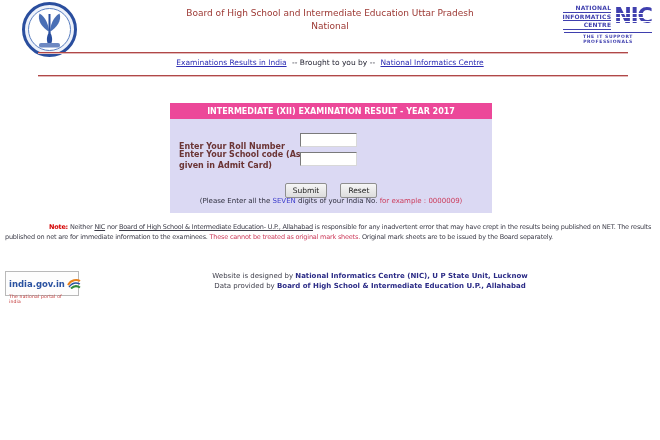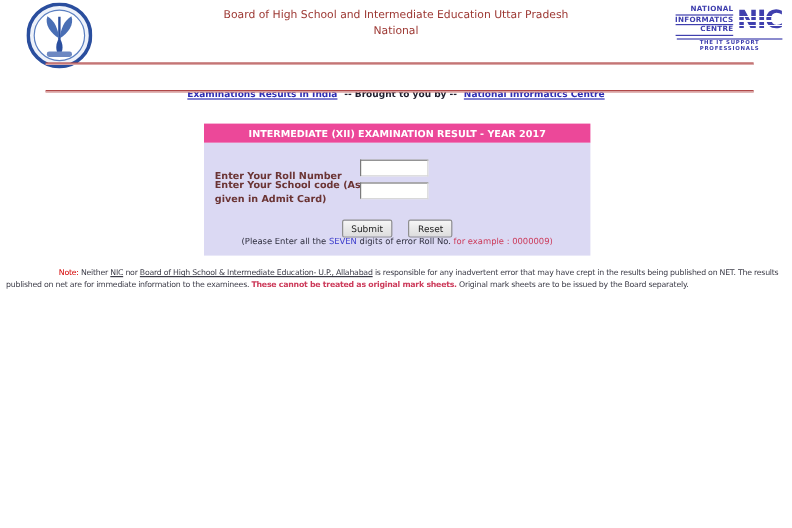--- a/index.html
+++ b/index.html
@@ -23,22 +23,22 @@
   .nic-stripes { position:absolute; left:0; right:0; top:4px; bottom:3px;
     background:repeating-linear-gradient(180deg, transparent 0 3px, #ffffff 3px 4px); pointer-events:none; }
   .nic-tagline { margin-top:2px; border-top:1px solid #3f3fae; padding-top:1px;
     font-size:4.5px; letter-spacing:0.6px; text-align:center; font-weight:bold; }
 
   .red-rule { position:absolute; left:38px; right:32px; height:2px;
     background:#b04848; border-bottom:1px solid #e3b9b9; }
   .rule-1 { top:52px; }
   .rule-2 { top:75px; }
 
-  .nav-line { position:absolute; left:0; right:0; top:74px; text-align:center;
-    font-size:7.5px; font-weight:bold; color:#1f1f2e; }
+  .nav-line { position:absolute; left:0; right:0; top:58px; text-align:center;
+    font-size:7.5px; font-weight:normal; color:#1f1f2e; }
   .nav-line a { color:#2d2db4; text-decoration:underline; cursor:pointer; }
   .nav-sep { margin:0 3px; }
 
   
   .form-box { position:absolute; left:170px; top:103px; width:322px; }
   .form-header { background:#ec4899; color:#ffffff; font-size:8px; font-weight:bold;
     text-align:center; padding:4px 0 3px; }
   .form-body { position:relative; background:#dbd9f3; height:94px; }
   .field-label { position:absolute; left:9px; color:#6b3434; font-weight:bold;
     font-size:8px; line-height:11px; }
@@ -54,23 +54,23 @@
     background:linear-gradient(#f6f6f6,#dddddd); border:1px solid #8f8f8f;
     border-radius:2px; padding:2px 7px; margin:0 4px; cursor:pointer; }
   .hint-line { position:absolute; left:0; right:0; top:78px; text-align:center;
     font-size:7px; color:#2e2e3e; }
   .hint-seven { color:#3c3ccc; }
   .hint-example { color:#cc3a5a; }
 
   
   .note { position:absolute; left:5px; right:3px; top:222px;
     font-size:6.5px; letter-spacing:-0.2px; line-height:10px; color:#3c3c48; }
-  .note-label { color:#d40000; font-weight:normal;padding-left:44px; }
+  .note-label { color:#d40000; font-weight:bold;padding-left:44px; }
   .note a { color:#3c3c48; text-decoration:underline; cursor:pointer; }
-  .note-red { color:#cc3a5a;font-weight:bold; }
+  .note-red { color:#cc3a5a; }
 
   
   .india-box { position:absolute; left:5px; top:271px; width:74px; height:25px;
     background:#fdfdfd; border:1px solid #b9b9b9; padding:2px 3px; cursor:pointer; }
   .india-row { display:flex; align-items:center; }
   .india-title { color:#2a52a0; font-weight:bold; font-size:8.5px; line-height:10px; }
   .india-sub { color:#c03030; font-size:4.5px; letter-spacing:0.2px; margin-top:1px; }
   .credits { position:absolute; left:120px; right:40px; top:271px; text-align:center;
     font-size:7px; line-height:10px; color:#3c3c48; }
   .credit-strong { color:#2b2b86; font-weight:bold; }
@@ -127,24 +127,45 @@
     <div class="form-body">
       <div class="field-label lbl-roll">Enter Your Roll Number</div>
       <input class="text-input inp-roll" type="text" value="" style="">
       <div class="field-label lbl-school">Enter Your School code (As given in Admit Card)</div>
       <input class="text-input inp-school" type="text" value="" style="">
       <div class="button-row">
         <button class="btn">Submit</button>
         <button class="btn">Reset</button>
       </div>
       <div class="hint-line">
-        <span>(Please Enter all the </span><span class="hint-seven">SEVEN</span><span> digits of error Roll No. </span><span class="hint-example">for example : 0000009)</span>
+        <span>(Please Enter all the </span><span class="hint-seven">SEVEN</span><span> digits of your India No. </span><span class="hint-example">for example : 0000009)</span>
       </div>
     </div>
   </div>
 
   <div class="note">
     <span class="note-label">Note:</span><span> Neither </span><a>NIC</a><span> nor </span><a>Board of High School &amp; Intermediate Education- U.P., Allahabad</a><span> is responsible for any inadvertent error that may have crept in the results being published on NET.  The results published on net are for immediate information to the examinees. </span><span class="note-red">These cannot be treated as original mark sheets.</span><span> Original mark sheets are to be issued by the Board separately.</span>
   </div>
 
+  <div class="india-box">
+    <div class="india-row">
+      <span class="india-title">india.gov.in</span>
+      <span style="margin-left:2px;">
+        <svg viewBox="0 0 14 11" width="14" height="11">
+          <path d="M1 7 C4 1.5 10 1 13 3" stroke="#e8801a" stroke-width="2" fill="none"></path>
+          <path d="M2 9 C5 5 9 4.2 13 6" stroke="#2a52a0" stroke-width="1.3" fill="none"></path>
+          <path d="M4 10.5 C7 7.5 10 7.5 13 9.5" stroke="#2f8a3c" stroke-width="2" fill="none"></path>
+        </svg>
+      </span>
+    </div>
+    <div class="india-sub">The national portal of india</div>
+  </div>
 
+  <div class="credits">
+    <div>
+      <span>Website is designed by </span><span class="credit-strong">National Informatics Centre (NIC), U P State Unit, Lucknow</span>
+    </div>
+    <div>
+      <span>Data provided by </span><span class="credit-strong">Board of High School &amp; Intermediate Education U.P., Allahabad</span>
+    </div>
+  </div>
 
 </div>
 
 </body></html>

